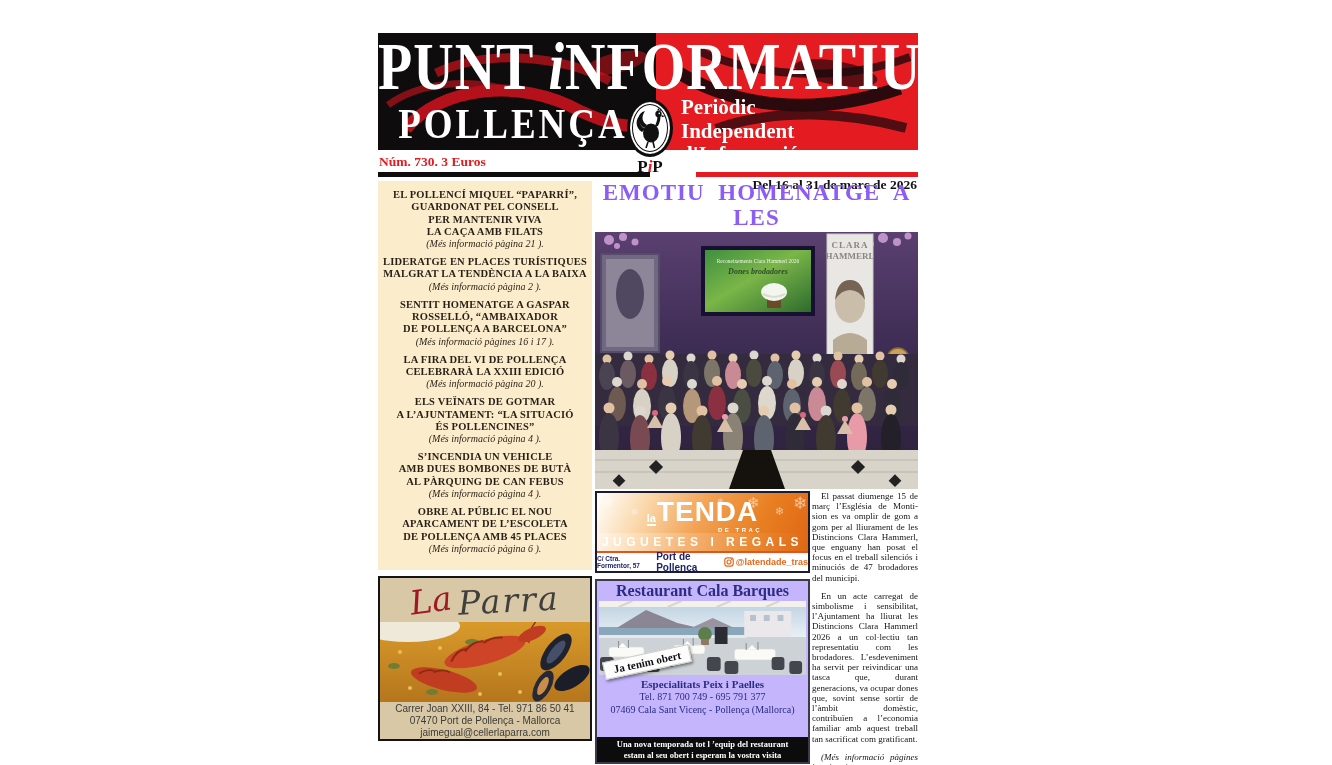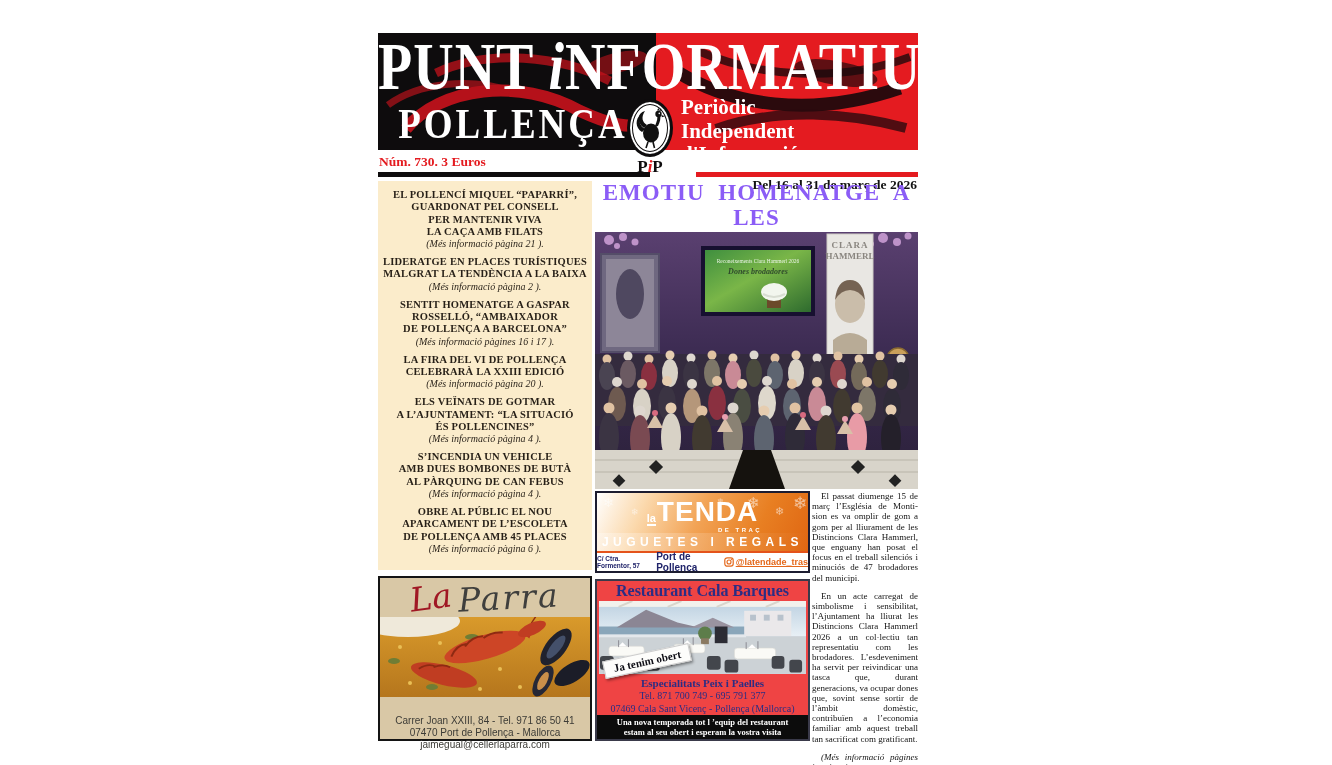--- a/index.html
+++ b/index.html
@@ -73,25 +73,25 @@
                 align-items:center; justify-content:center; color:#fff; font-weight:bold;
                 font-size:12px; letter-spacing:4.5px; font-family:"Liberation Sans", sans-serif;
                 background:linear-gradient(90deg, rgba(255,255,255,0.30), rgba(255,255,255,0)); }
   .tenda-bottom { position:absolute; left:0; right:0; bottom:0; height:20px;
                   border-top:2.5px solid #e4531b; background:#fff; display:flex;
                   align-items:center; justify-content:space-between; gap:5px;
                   font-family:"Liberation Sans", sans-serif; }
   .tenda-addr { font-size:6.5px; color:#20246a; font-weight:bold; }
   .tenda-city { font-size:10px; color:#20246a; font-weight:bold; }
   .tenda-insta { display:flex; align-items:center; gap:2px; color:#e4681b;
-                 font-size:9px; font-weight:bold;text-decoration:underline; }
-
-  
-  .ad-cala { position:absolute; left:217px; top:546px; width:215px; height:162px;
-             border:2px solid #3a3a4a; background:#ef4444; display:flex; flex-direction:column;
+                 font-size:9px; font-weight:bold; }
+
+  
+  .ad-cala { position:absolute; left:217px; top:546px; width:215px; height:185px;
+             border:2px solid #3a3a4a; background:#c4b5fd; display:flex; flex-direction:column;
              overflow:hidden; }
   .cala-title { text-align:center; color:#2b2d84; font-weight:bold; font-size:16px; line-height:20px; }
   .cala-photo { position:relative; height:74px; margin:0 2px; background:#cfd8e0; }
   .cala-photo svg { display:block; width:100%; height:100%; }
   .badge { position:absolute; left:4px; bottom:4px; background:#fdfdfb; padding:2px 9px;
            transform:rotate(-12deg); font-weight:bold; font-size:11px; color:#101018;
            box-shadow:1px 2px 3px rgba(0,0,0,0.45); border:1px solid #ccc; }
   .cala-spec { text-align:center; color:#2b2d84; font-weight:bold; font-size:11px; margin-top:3px; }
   .cala-tel, .cala-addr { text-align:center; color:#2b2d84; font-size:10px; line-height:13px; }
   .cala-footer { margin-top:auto; background:#0c0c0c; color:#fff; text-align:center;
@@ -100,21 +100,21 @@
   
   .ad-parra { position:absolute; left:0; top:543px; width:214px; height:165px;
               border:2px solid #141414; background:#d9c8a6; display:flex; flex-direction:column; }
   .parra-logo { height:46px; display:flex; align-items:center; justify-content:center;
                 font-style:italic; font-family:"DejaVu Serif", serif; font-size:33px; }
   .parra-logo .la { color:#a01824; margin-right:7px; transform:rotate(-8deg); }
   .parra-logo .parra { color:#3f3f3d; transform:rotate(-3deg); letter-spacing:2px; }
   .parra-photo { height:80px; background:#c98f23; }
   .parra-photo svg { display:block; width:100%; height:100%; }
   .parra-info { flex:1; text-align:center; color:#3c3b36; font-size:10px; line-height:12px;
-                padding-top:18px; font-family:"Liberation Sans", sans-serif; }
+                padding-top:1px; font-family:"Liberation Sans", sans-serif; }
 </style>
 </head>
 <body>
 
 <div id="paper">
 
   <div class="masthead">
     <div class="mast-red"></div>
     <svg class="mast-swirls" viewBox="0 0 540 117" preserveAspectRatio="none">
       <g fill="none" stroke="#c8121c" opacity="0.9">

